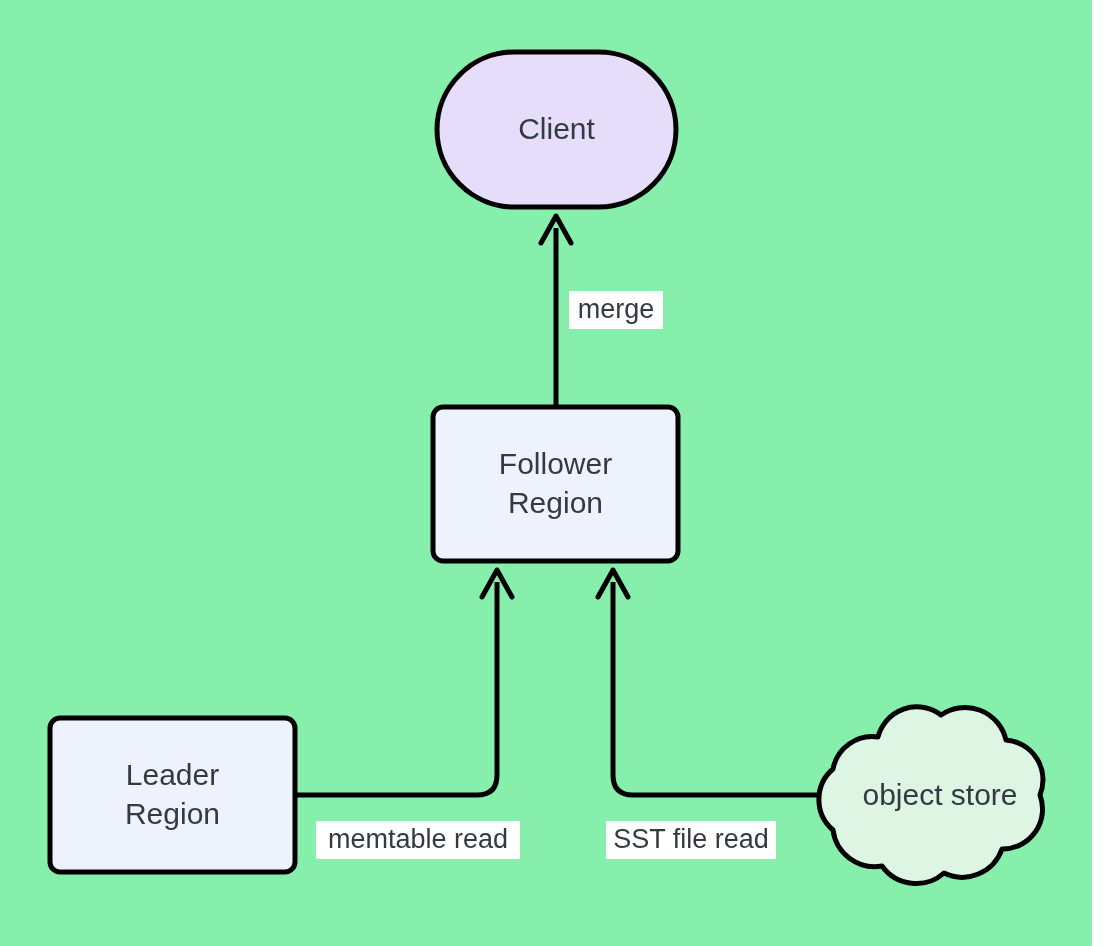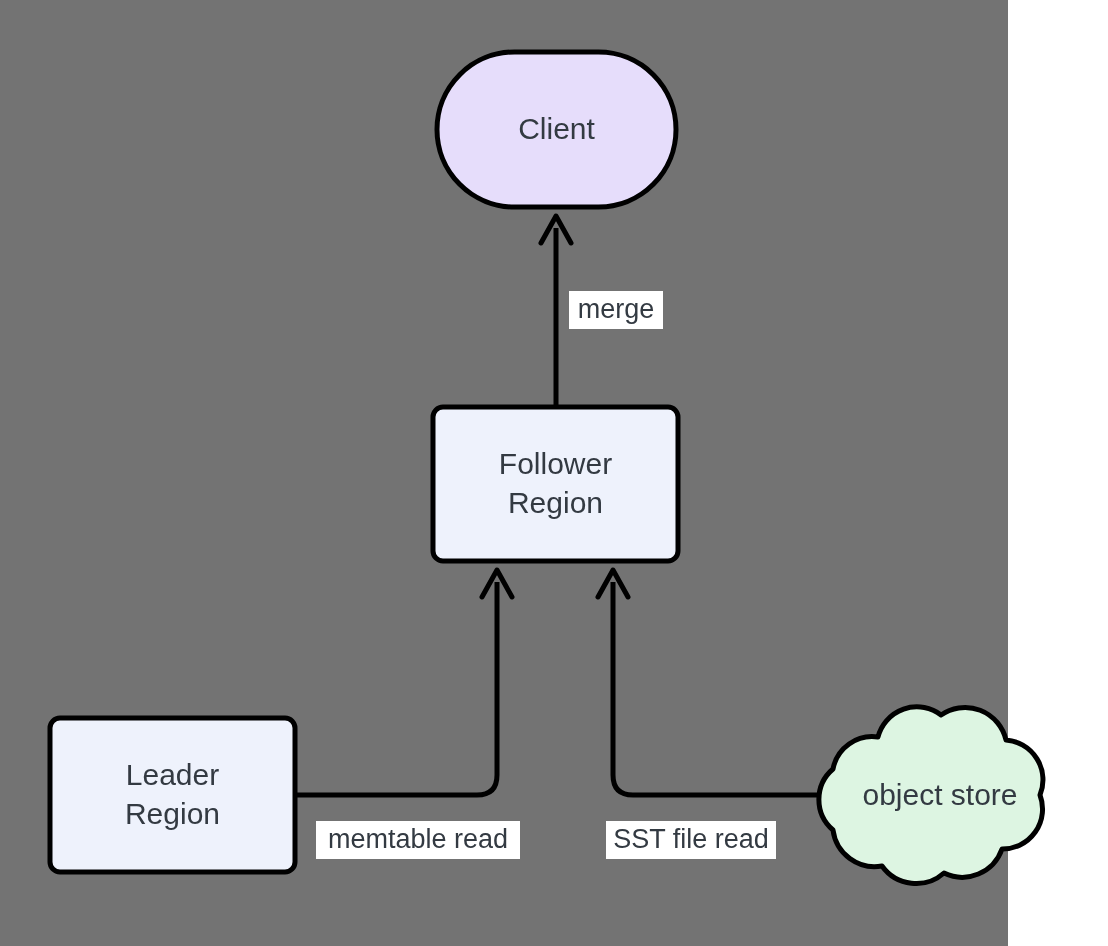--- a/index.html
+++ b/index.html
@@ -9,23 +9,23 @@
     background: #ffffff;
   }
   body {
     width: 1108px;
     height: 946px;
     overflow: hidden;
     font-family: "Liberation Sans", "DejaVu Sans", sans-serif;
   }
   #diagram-root {
     position: relative;
-    width: 1008px;
+    width: 1092px;
     height: 946px;
-    background: #737373;
+    background: #86efac;
   }
   svg.flowchart {
     display: block;
     width: 1108px;
     height: 946px;
   }
   .node-shape {
     stroke: #000000;
     stroke-width: 5px;
     stroke-linejoin: round;

